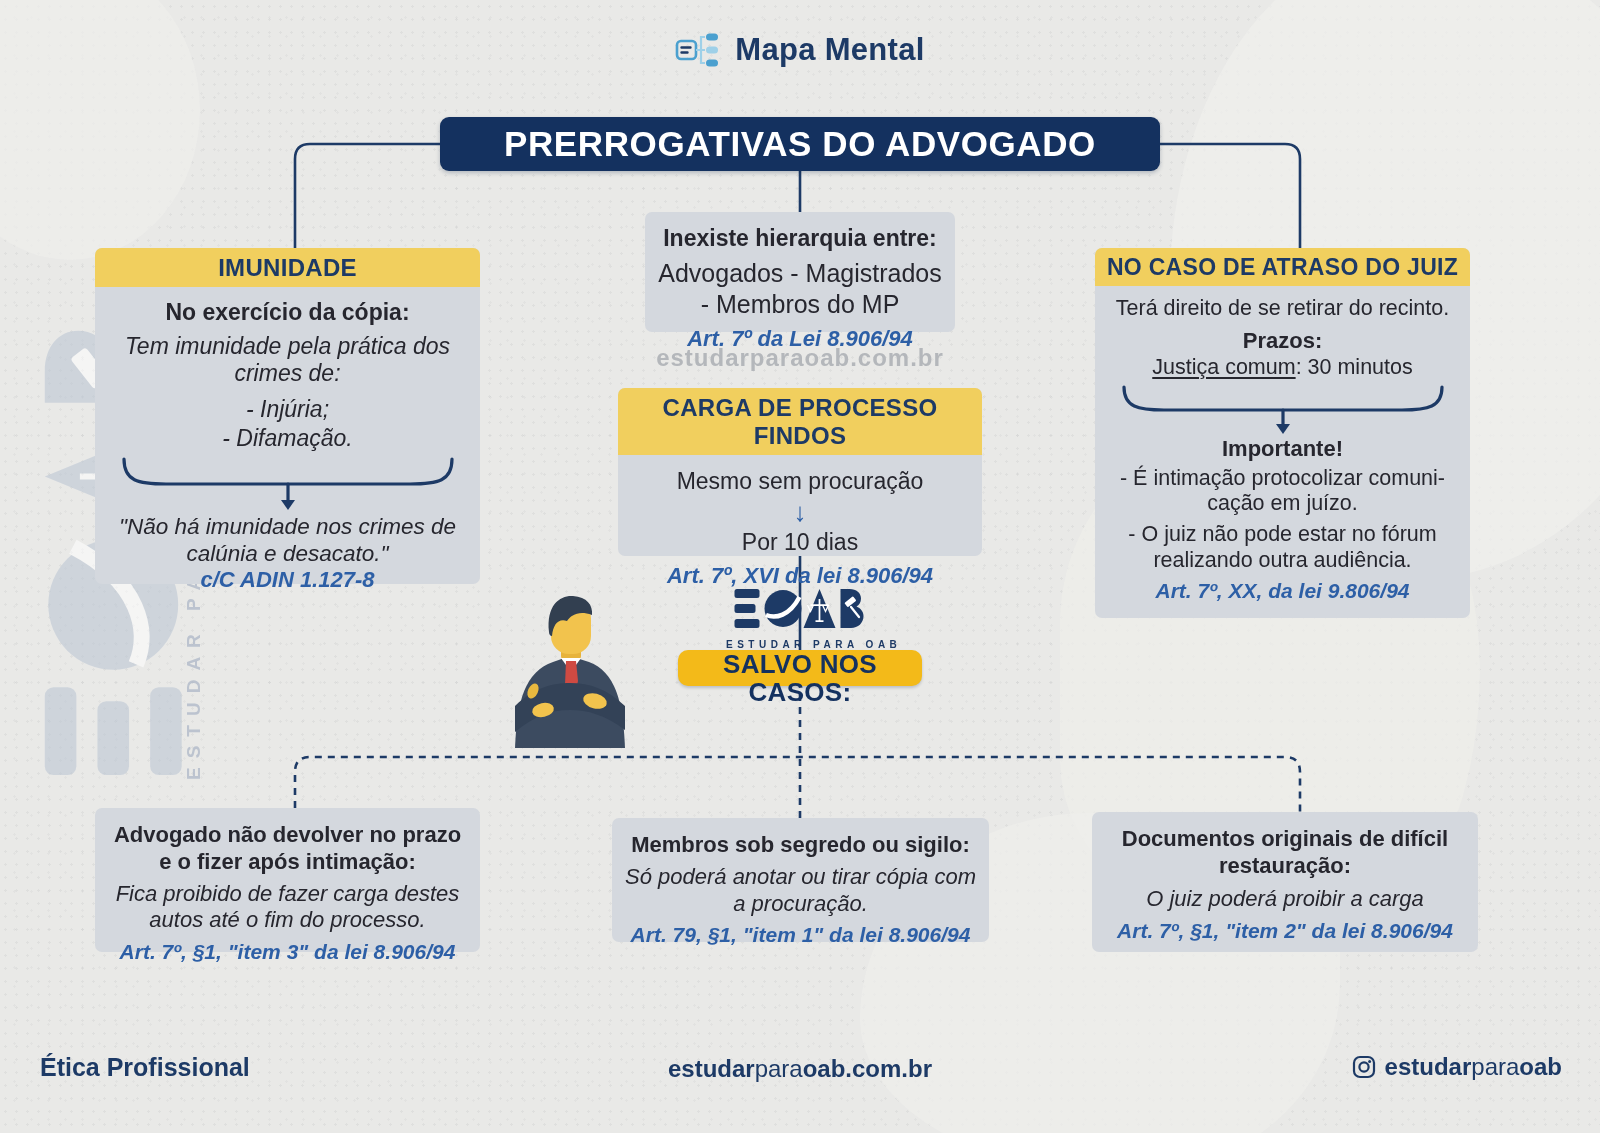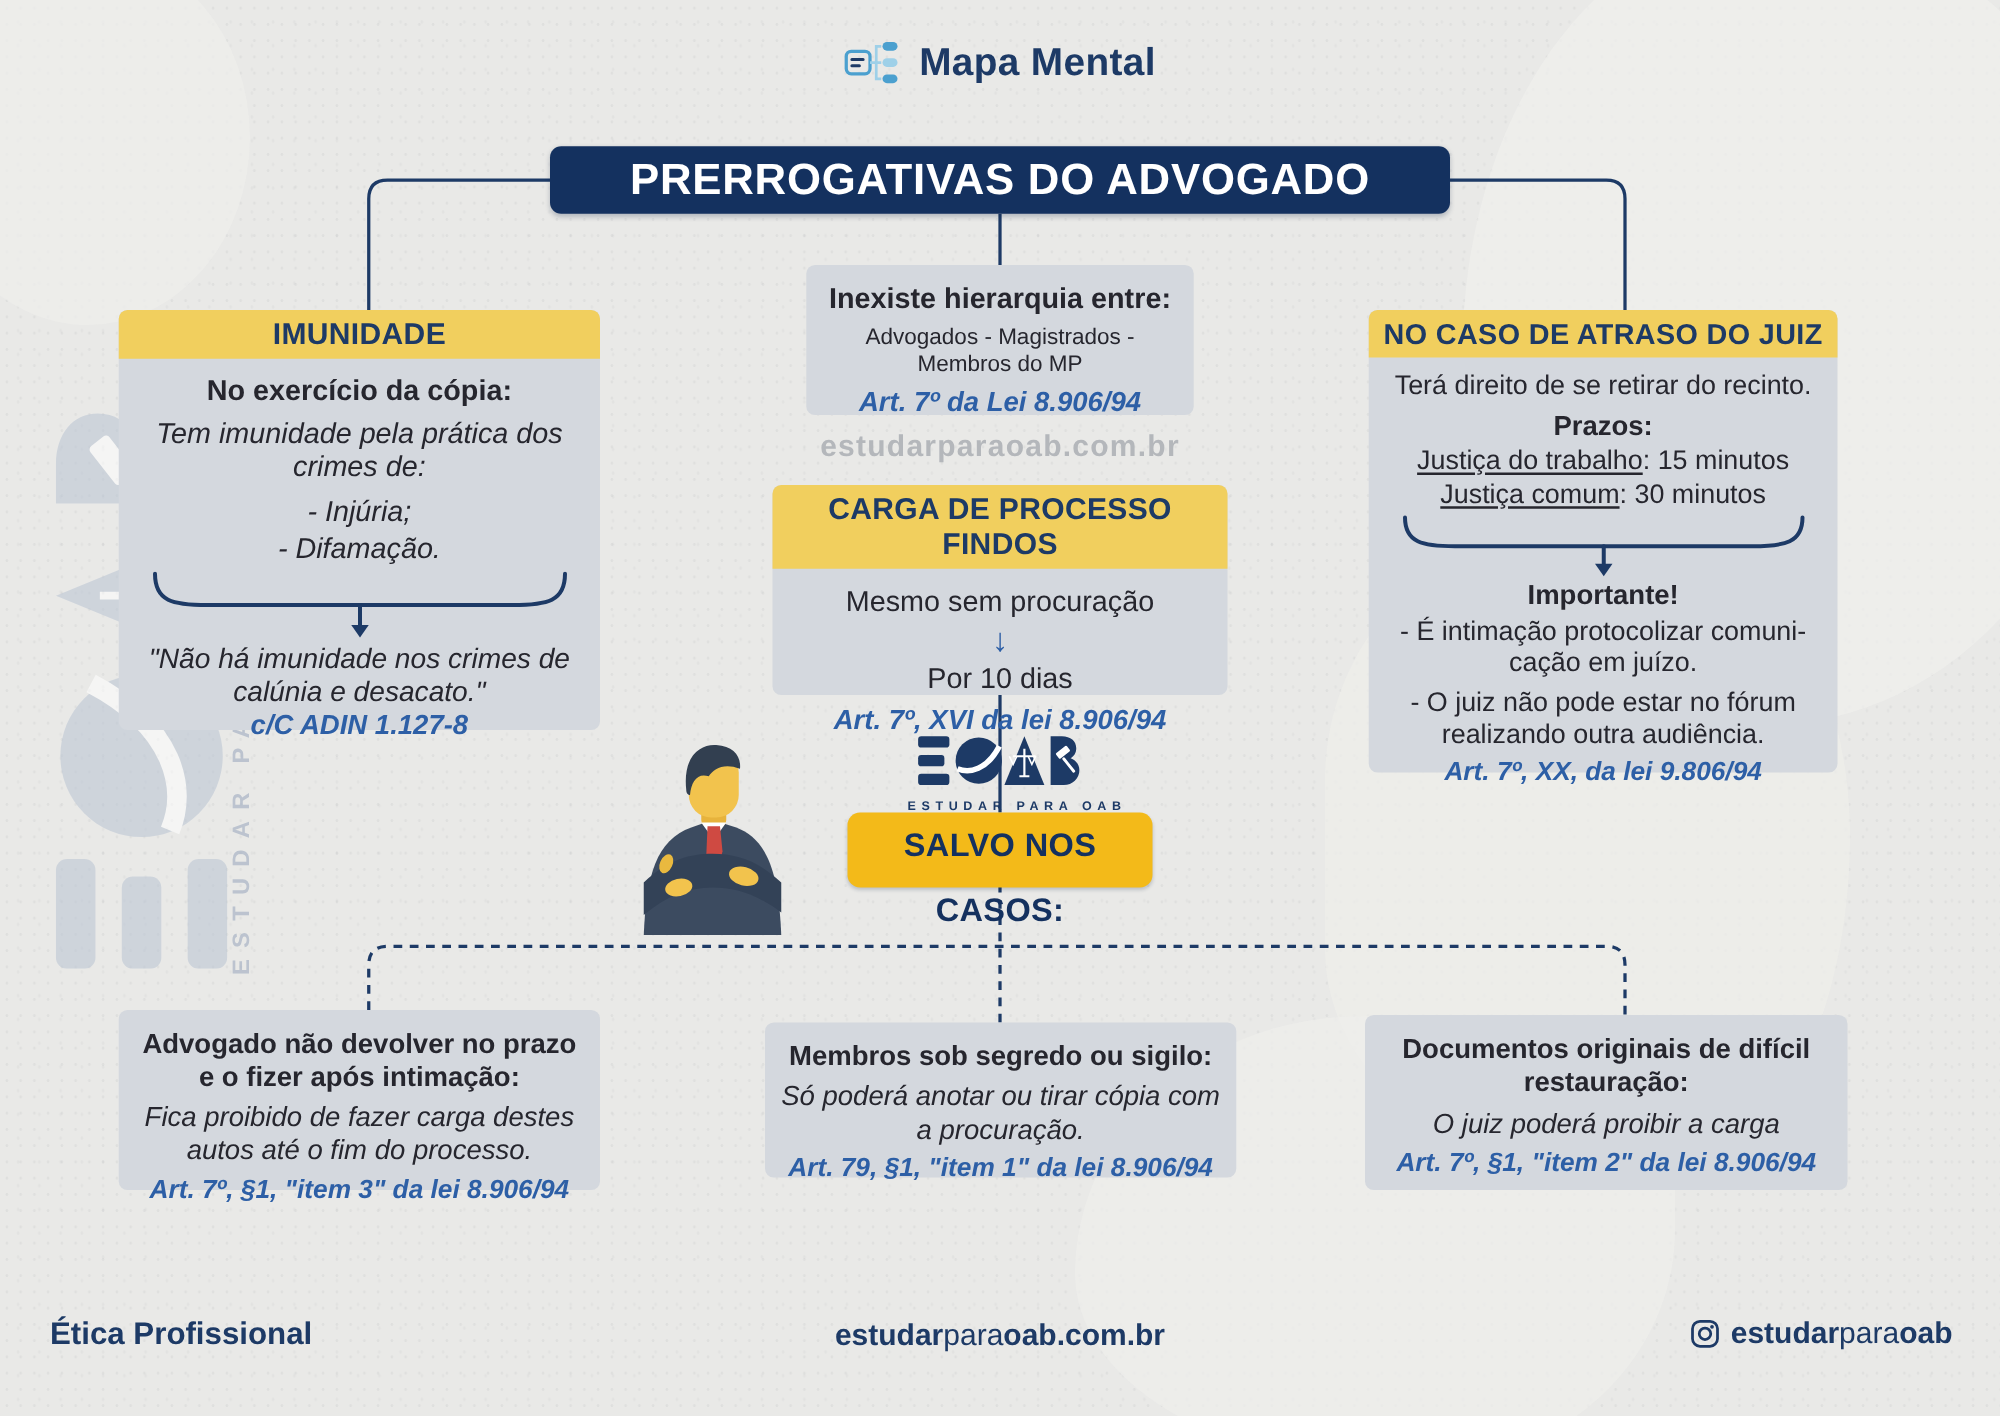--- a/index.html
+++ b/index.html
@@ -78,23 +78,23 @@
   .p-bottom .t{font-weight:800;font-size:22px;}
   .p-bottom .it{font-size:22px;}
   .p-bottom .ref{font-size:21px;}
   .p-bl{left:95px;top:808px;width:385px;height:144px;}
   .p-bc{left:612px;top:818px;width:377px;height:124px;}
   .p-br{left:1092px;top:812px;width:386px;height:140px;}
 
   
   .eoab-center{position:absolute;left:726px;top:585px;width:148px;text-align:center;z-index:3;color:var(--navy);}
   .eoab-sub{font-size:10px;font-weight:700;letter-spacing:4.5px;color:var(--navy);margin-top:2px;white-space:nowrap;}
-  .salvo-badge{position:absolute;left:678px;top:650px;width:244px;height:60px;z-index:3;
+  .salvo-badge{position:absolute;left:678px;top:650px;width:244px;height:36px;z-index:3;
     background:var(--gold);border-radius:10px;color:var(--banner);font-size:26px;font-weight:800;
-    text-align:center;line-height:52px;letter-spacing:.3px;box-shadow:0 2px 3px rgba(20,40,70,.2);}
+    text-align:center;line-height:28px;letter-spacing:.3px;box-shadow:0 2px 3px rgba(20,40,70,.2);}
   .lawyer{position:absolute;left:495px;top:588px;z-index:3;}
 
   
   .footer-left{position:absolute;left:40px;top:1053px;font-size:25px;font-weight:800;color:var(--navy);z-index:3;}
   .footer-center{position:absolute;left:0;right:0;top:1055px;text-align:center;font-size:24px;color:var(--navy);z-index:3;}
   .footer-right{position:absolute;right:38px;top:1053px;display:flex;align-items:center;gap:9px;
     font-size:24px;color:var(--navy);z-index:3;}
   .w700{font-weight:700;} .w400{font-weight:400;}
 </style>
 </head>
@@ -167,42 +167,41 @@
         <line x1="170" y1="27" x2="170" y2="44"></line>
         <polygon points="163,43 177,43 170,53"></polygon>
       </svg>
       <div class="it" style="margin-top:2px;font-size:22.5px">"Não há imunidade nos crimes de calúnia e desacato."</div>
       <div class="ref">c/C ADIN 1.127-8</div>
     </div>
   </div>
 
   <div class="panel p-hierarquia">
     <div class="b">Inexiste hierarquia entre:</div>
-    <div style="font-size:18px;margin-top:5px">Advogados - Magistrados - Membros do MP</div>
+    <div style="font-size:25px;margin-top:5px">Advogados - Magistrados - Membros do MP</div>
     <div class="ref" style="margin-top:6px">Art. 7º da Lei 8.906/94</div>
   </div>
 
   <div class="center-watermark">estudarparaoab.com.br</div>
 
   <div class="panel p-carga">
     <div class="yhead">CARGA DE PROCESSO FINDOS</div>
     <div class="content">
       <div style="font-size:23px;margin-top:4px">Mesmo sem procuração</div>
       <div class="arrow-glyph">↓</div>
       <div style="font-size:23px">Por 10 dias</div>
       <div class="ref" style="margin-top:6px">Art. 7º, XVI da lei 8.906/94</div>
     </div>
   </div>
 
   <div class="panel p-atraso">
     <div class="yhead" style="font-size:23px">NO CASO DE ATRASO DO JUIZ</div>
     <div class="content">
       <div class="nowrap" style="font-size:21.5px;margin-top:3px">Terá direito de se retirar do recinto.</div>
       <div class="b" style="margin-top:7px;font-size:22px">Prazos:</div>
-      <div class="nowrap" style="font-size:21.5px;margin-top:2px"><span class="u">Justiça do trabalho</span><span>: 15 minutos</span></div>
       <div class="nowrap" style="font-size:21.5px;margin-top:1px"><span class="u">Justiça comum</span><span>: 30 minutos</span></div>
       <svg class="brace" width="330" height="50" viewBox="0 0 330 50">
         <path d="M6,2 C6,22 20,25 46,25 L284,25 C310,25 324,22 324,2"></path>
         <line x1="165" y1="25" x2="165" y2="40"></line>
         <polygon points="158,39 172,39 165,49"></polygon>
       </svg>
       <div class="b" style="margin-top:1px;font-size:22px">Importante!</div>
       <div style="font-size:21.5px;margin-top:4px">- É intimação protocolizar comuni-</div>
       <div style="font-size:21.5px">cação em juízo.</div>
       <div style="font-size:21.5px;margin-top:6px">- O juiz não pode estar no fórum realizando outra audiência.</div>

